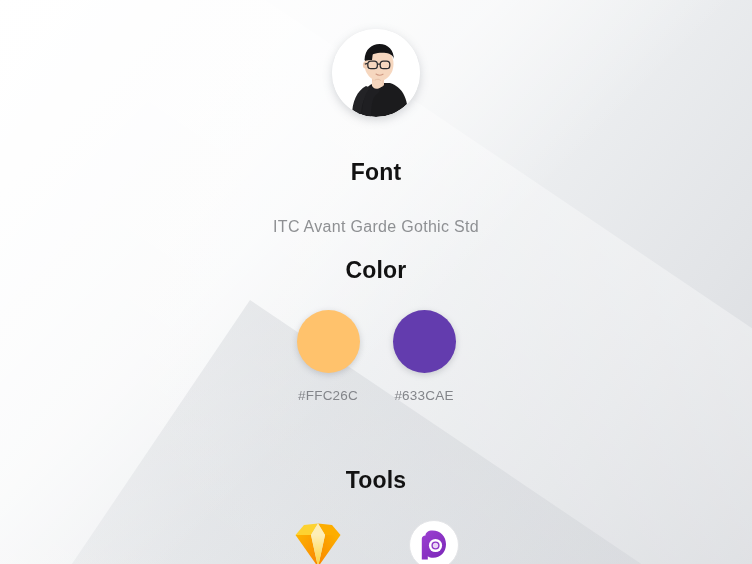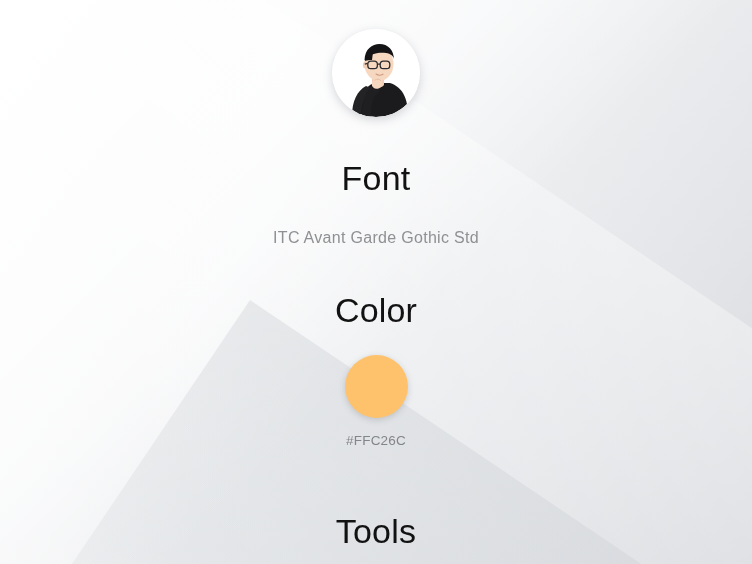--- a/index.html
+++ b/index.html
@@ -81,37 +81,37 @@
     height: 88px;
     border-radius: 50%;
     background: #ffffff;
     box-shadow: 0 3px 10px rgba(120,125,135,0.30);
     overflow: hidden;
   }
   .avatar svg { display: block; width: 88px; height: 88px; }
 
   
   .heading {
-    font-size: 34px;
-    font-weight: normal;
+    font-size: 23px;
+    font-weight: bold;
     color: #121212;
     letter-spacing: 0.2px;
     line-height: 1;
   }
   .subtle {
     font-size: 16px;
     color: #8e9093;
     letter-spacing: 0.3px;
     line-height: 1;
   }
 
   #font-section { margin-top: 44px; }
   #font-section .subtle { margin-top: 35px; }
 
-  #color-section { margin-top: 47px; }
+  #color-section { margin-top: 24px; }
 
   .swatch-row {
     margin-top: 28px;
     display: flex;
     justify-content: center;
     align-items: flex-start;
     gap: 33px;
   }
   .swatch-cell {
     width: 63px;
@@ -220,20 +220,24 @@
       <div class="heading">Color</div>
 
       <div class="swatch-row">
 
         <div class="swatch-cell">
           <div class="swatch-dot" style="background:#FFC26C"></div>
           <div class="swatch-label">#FFC26C</div>
         </div>
 
 
+        <div class="swatch-cell">
+          <div class="swatch-dot" style="background:#633CAE"></div>
+          <div class="swatch-label">#633CAE</div>
+        </div>
 
 
       </div>
     </div>
 
     <div id="tools-section">
       <div class="heading">Tools</div>
 
       <div class="tools-row">
 

